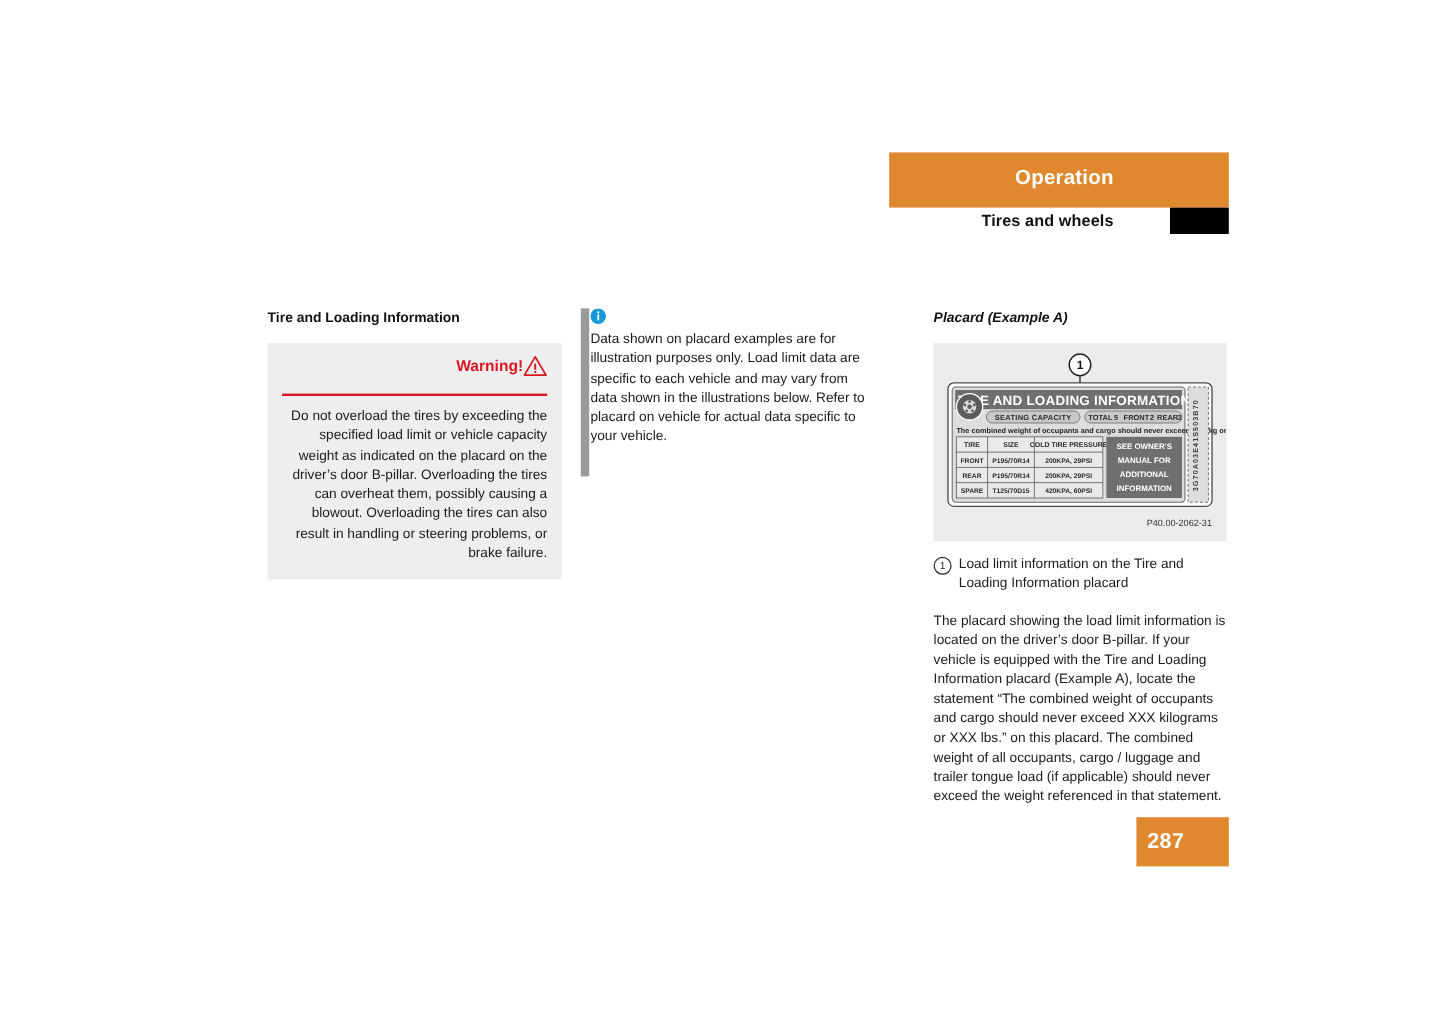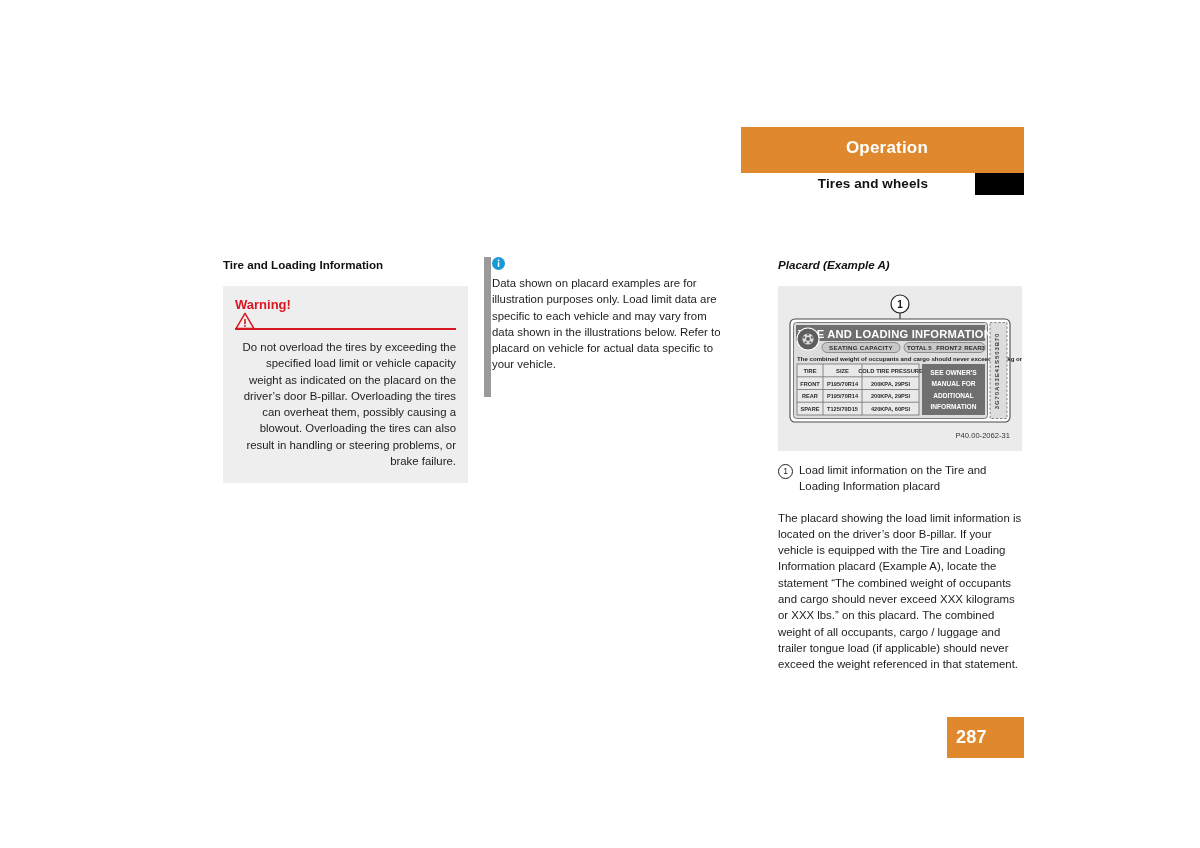--- a/index.html
+++ b/index.html
@@ -94,23 +94,22 @@
   .warning-box {
     width: 245px;
     background: #eeeeee;
     box-sizing: border-box;
     padding: 11px 12px 14px 12px;
     position: relative;
   }
   .warning-head {
     display: flex;
     align-items: flex-start;
-    justify-content: flex-start;
+    justify-content: flex-end;
     height: 28px;
-    flex-direction: column;
   }
   .warning-title {
     font-size: 13px;
     font-weight: bold;
     color: #d81722;
     line-height: 16px;
   }
   .warning-triangle-icon {
     width: 20px;
     height: 18px;
@@ -206,21 +205,20 @@
     background: #e0882e;
     color: #ffffff;
     font-size: 18px;
     font-weight: bold;
     display: flex;
     align-items: center;
     justify-content: flex-start;
     padding-left: 9px;
     box-sizing: border-box;
     letter-spacing: 0.3px;
-    margin-top: 36px;
   }
 </style>
 </head>
 <body>
 
 <div id="header-zone">
   <div class="header-orange-bar"></div>
   <div class="header-chapter-title">Operation</div>
   <div class="header-section-title">Tires and wheels</div>
   <div class="header-black-square"></div>

